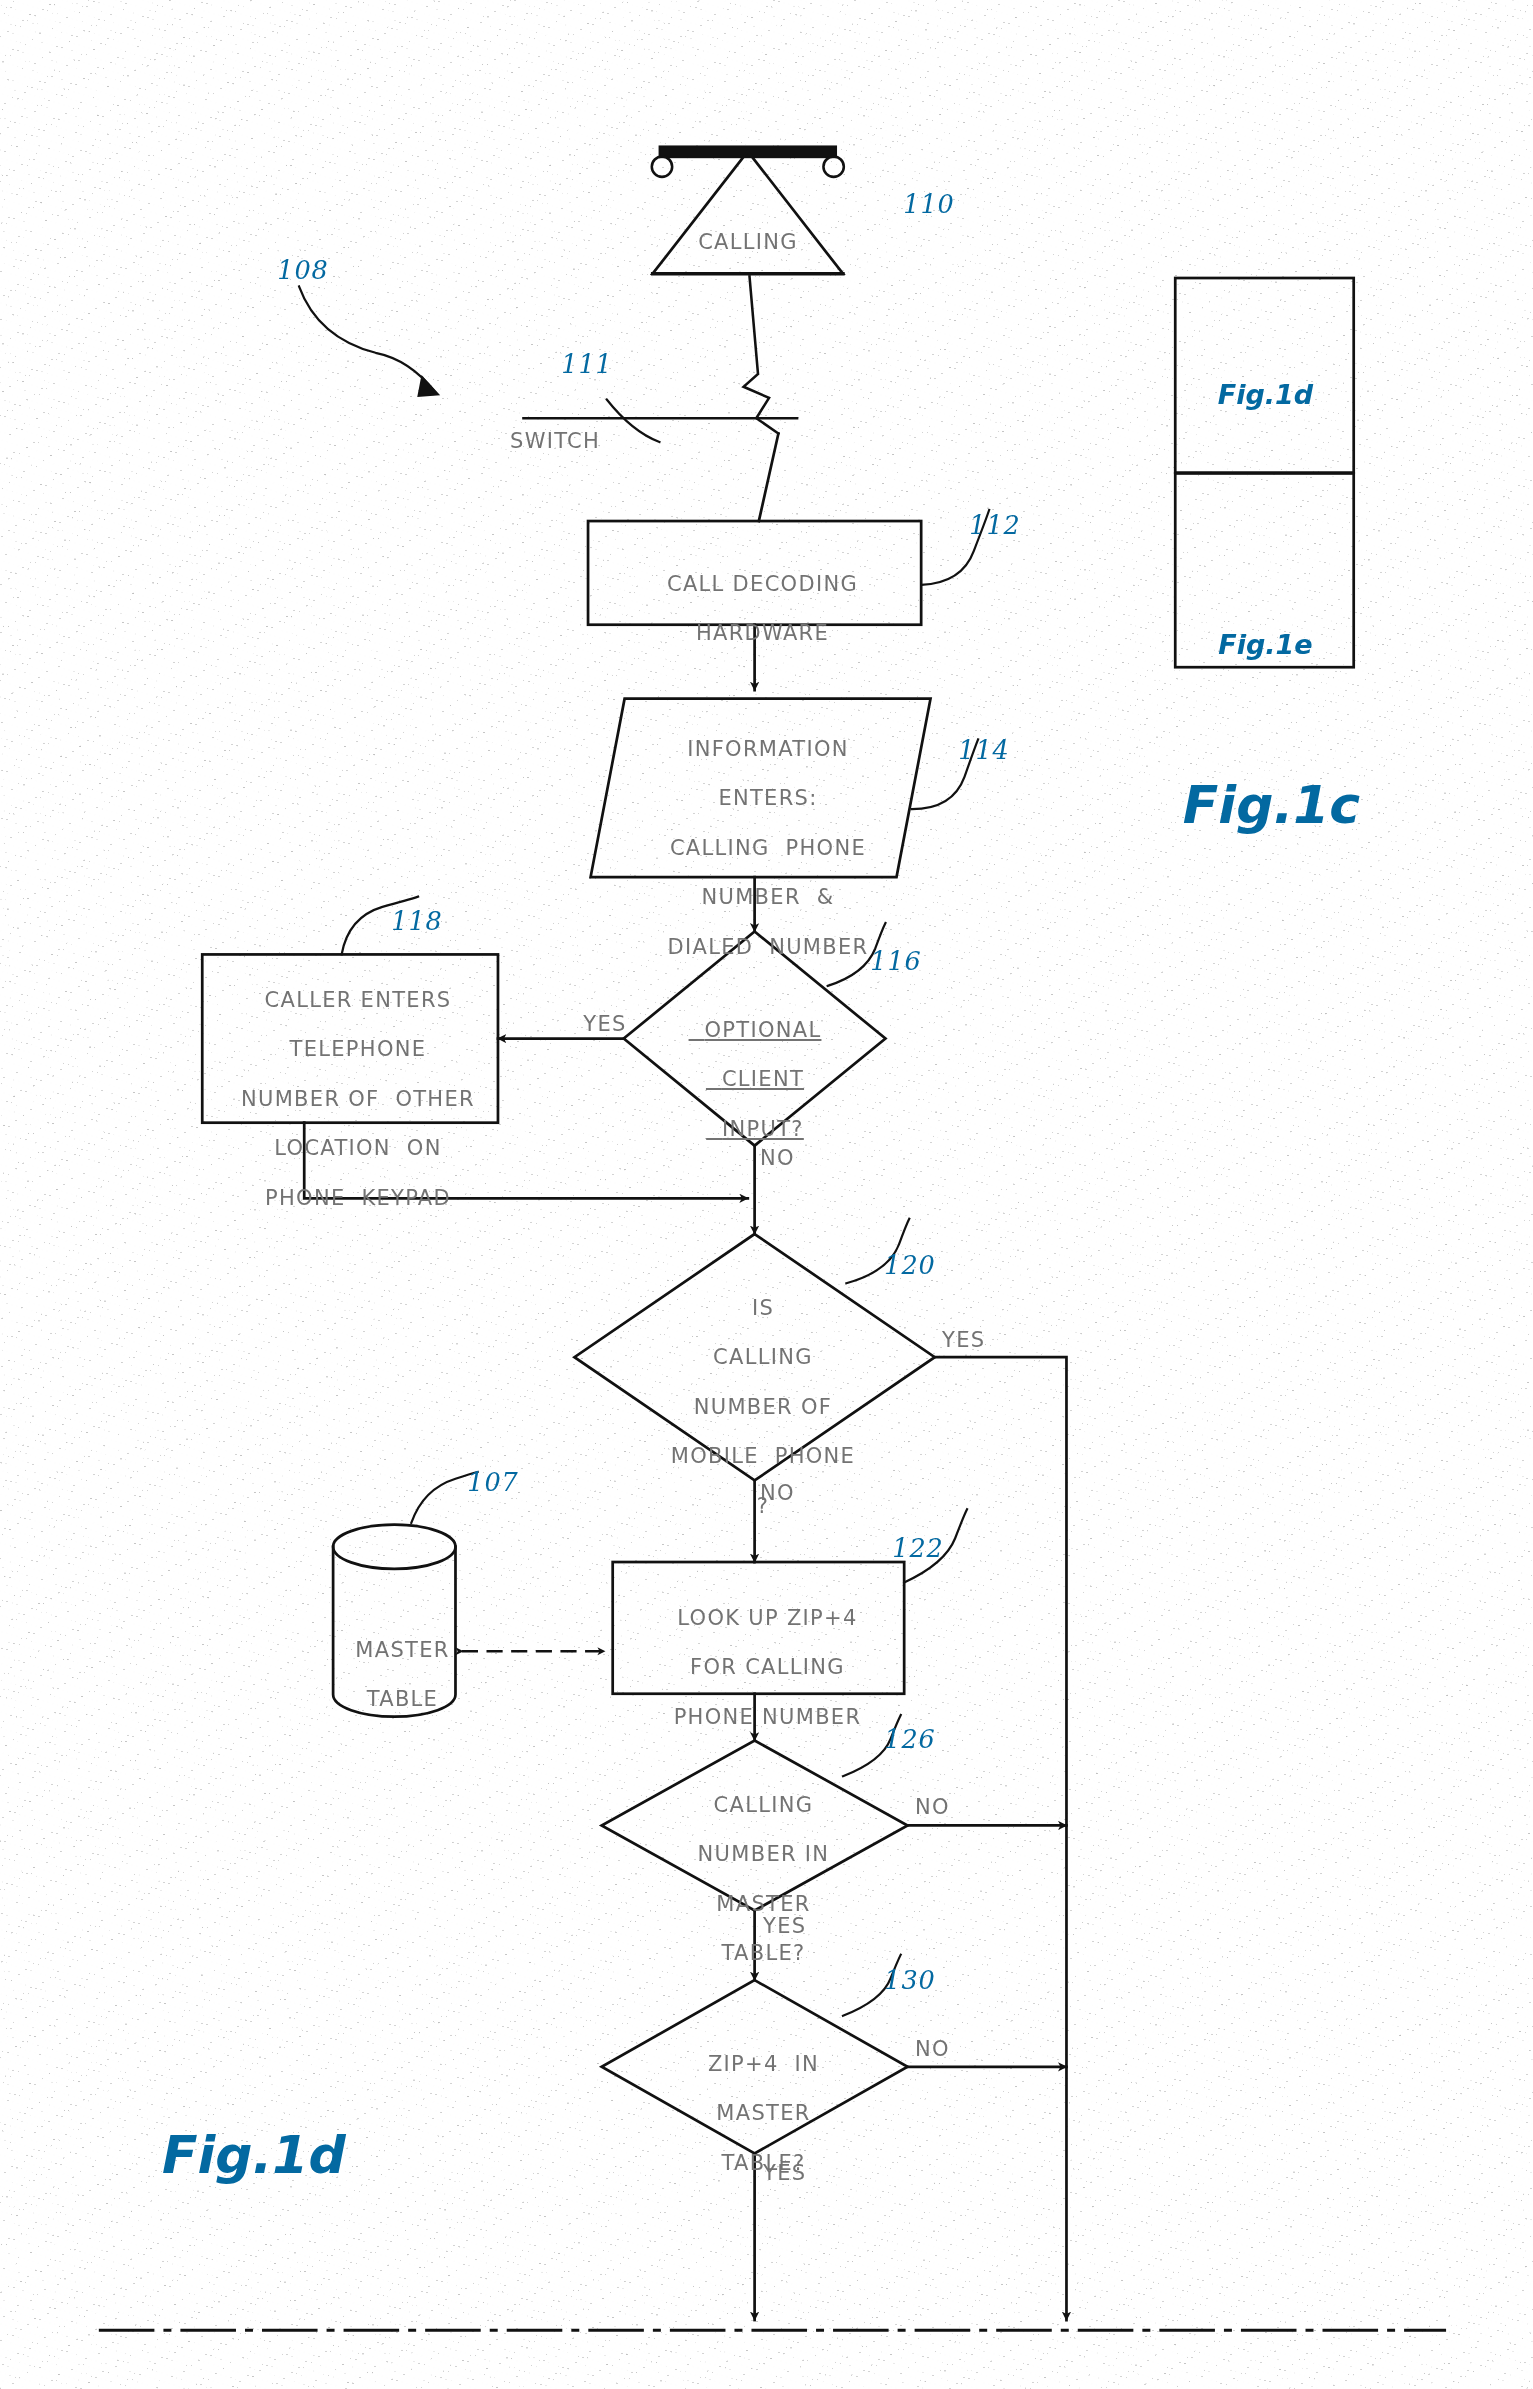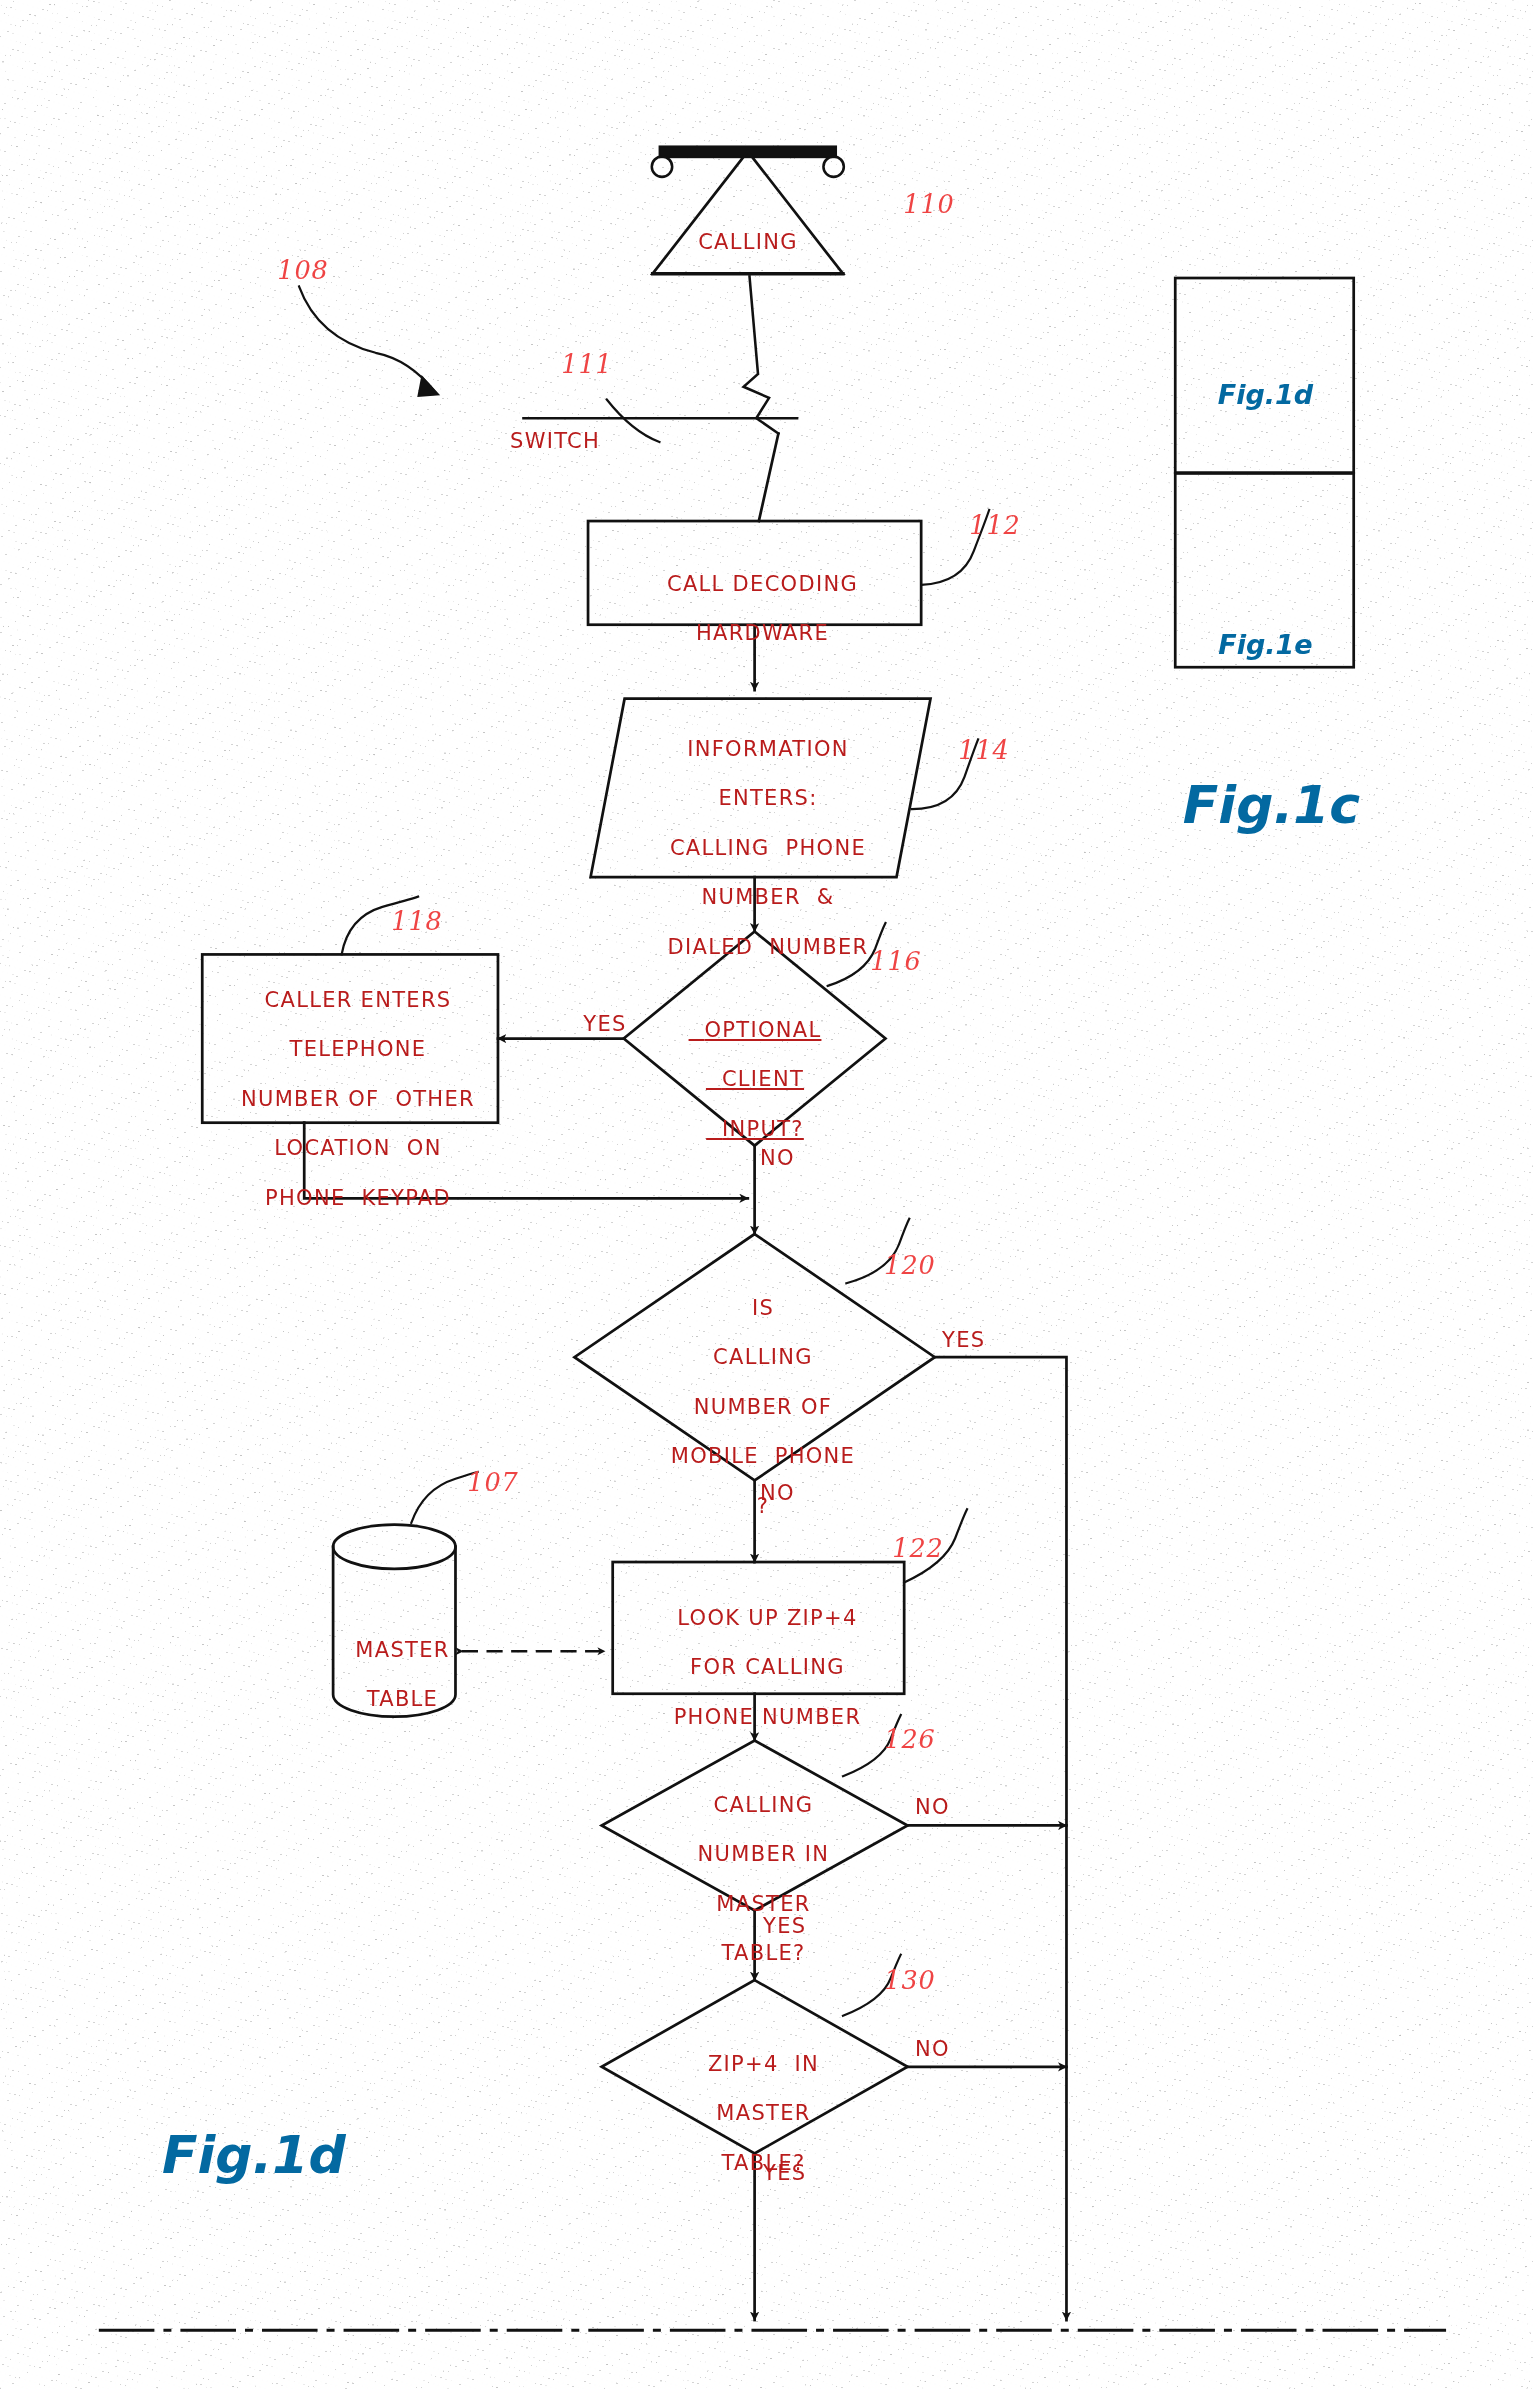--- a/index.html
+++ b/index.html
@@ -19,29 +19,29 @@
                         repeating-linear-gradient(-71deg, #000 0 1.7px, transparent 1.7px 5.1px);
     mask-image:repeating-linear-gradient(17deg, #000 0 1.7px, transparent 1.7px 7.7px),
                repeating-linear-gradient(-71deg, #000 0 1.7px, transparent 1.7px 5.1px);
     -webkit-mask-composite:source-in; mask-composite:intersect;
     opacity:.85; pointer-events:none;
   }
   #svgroot{position:absolute;left:0;top:0;width:1533px;height:2389px;}
   .lbl{
     position:absolute;
     font-family:"DejaVu Sans", sans-serif;
-    color:#b91c1c; letter-spacing:1.3px;
+    color:#737373; letter-spacing:1.3px;
     text-align:center; line-height:1.18;
     white-space:pre; pointer-events:none;
   }
   .node-text{font-size:21px;}
   .flag{font-size:21px;letter-spacing:1.3px;}
   .ref{
     font-family:"DejaVu Serif", serif;
-    font-style:italic;font-size:25.5px;letter-spacing:0.9px;color:#ef4444;
+    font-style:italic;font-size:25.5px;letter-spacing:0.9px;color:#0369a1;
   }
   .figcap{
     font-family:"DejaVu Sans", sans-serif;
     font-style:italic;font-weight:bold;color:#0369a1;
   }
   .figcap.big{font-size:52px;letter-spacing:0px;}
   .figcap.small{font-size:27px;letter-spacing:0px;}
 </style>
 </head>
 <body>

